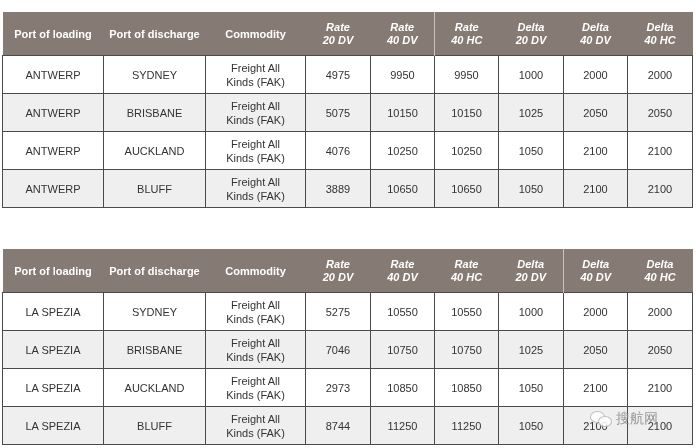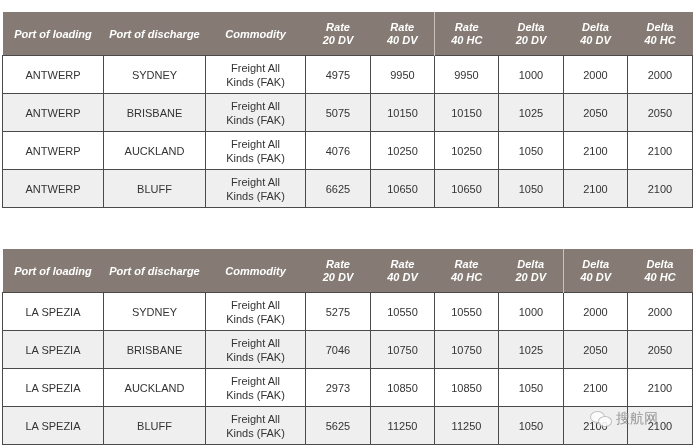--- a/index.html
+++ b/index.html
@@ -1,20 +1,20 @@
 <!DOCTYPE html>
 <html><head>
 <meta charset="utf-8">
 <style>
   html, body { margin: 0; padding: 0; background: #ffffff; }
   body { width: 696px; height: 448px; position: relative; overflow: hidden;
          font-family: "Liberation Sans", "DejaVu Sans", sans-serif; }
   table.rates { position: absolute; left: 2px; border-collapse: collapse; table-layout: fixed; width: 690px; }
   table.rates th { background: #857b74; color: #ffffff; font-weight: bold; font-size: 11px;
-                   height: 43px; padding: 0; text-align: center; vertical-align: middle; font-style: italic; }
+                   height: 43px; padding: 0; text-align: center; vertical-align: middle; }
   table.rates th.num { font-style: italic; line-height: 13px; }
   table.rates th.divider { border-left: 1px solid #c9c2bb; }
   table.rates td { border: 1px solid #4a4a4a; color: #333333; font-size: 11px; text-align: center;
                    vertical-align: middle; height: 37px; padding: 0; }
   table.rates td.comm { line-height: 14px; }
   table.rates tr.odd td { background: #ffffff; }
   table.rates tr.even td { background: #efefef; }
   #t1 { top: 12px; }
   #t2 { top: 249px; }
   .watermark { position: absolute; left: 590px; top: 410px; color: #9a9a9a; font-size: 14px;
@@ -83,21 +83,21 @@
       <td>10250</td>
       <td>10250</td>
       <td>1050</td>
       <td>2100</td>
       <td>2100</td>
     </tr>
     <tr class="even">
       <td>ANTWERP</td>
       <td>BLUFF</td>
       <td class="comm"><span>Freight All</span><br><span>Kinds (FAK)</span></td>
-      <td>6625</td>
+      <td>3889</td>
       <td>10650</td>
       <td>10650</td>
       <td>1050</td>
       <td>2100</td>
       <td>2100</td>
     </tr>
   </tbody>
 </table>
 
 <table class="rates" id="t2">
@@ -156,21 +156,21 @@
       <td>10850</td>
       <td>10850</td>
       <td>1050</td>
       <td>2100</td>
       <td>2100</td>
     </tr>
     <tr class="even">
       <td>LA SPEZIA</td>
       <td>BLUFF</td>
       <td class="comm"><span>Freight All</span><br><span>Kinds (FAK)</span></td>
-      <td>5625</td>
+      <td>8744</td>
       <td>11250</td>
       <td>11250</td>
       <td>1050</td>
       <td>2100</td>
       <td>2100</td>
     </tr>
   </tbody>
 </table>
 
 <div class="watermark">

